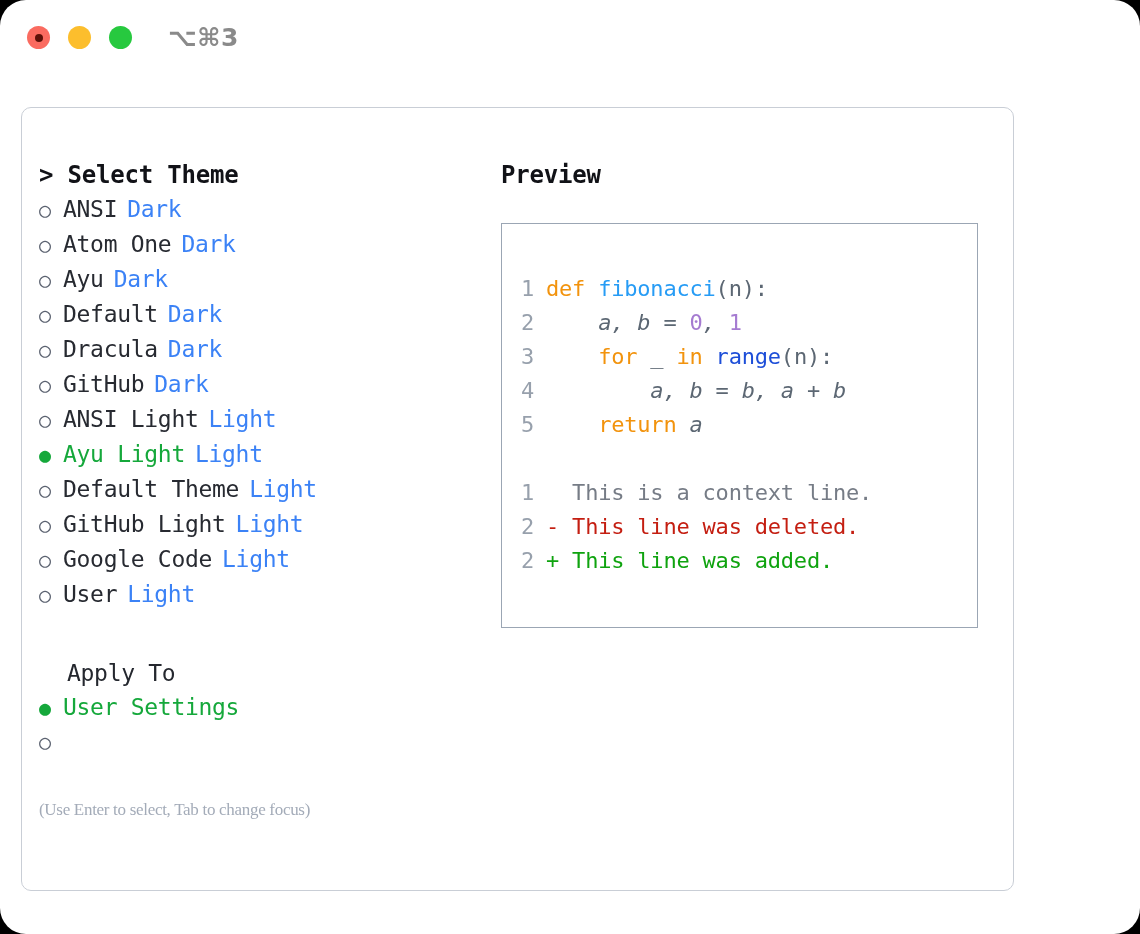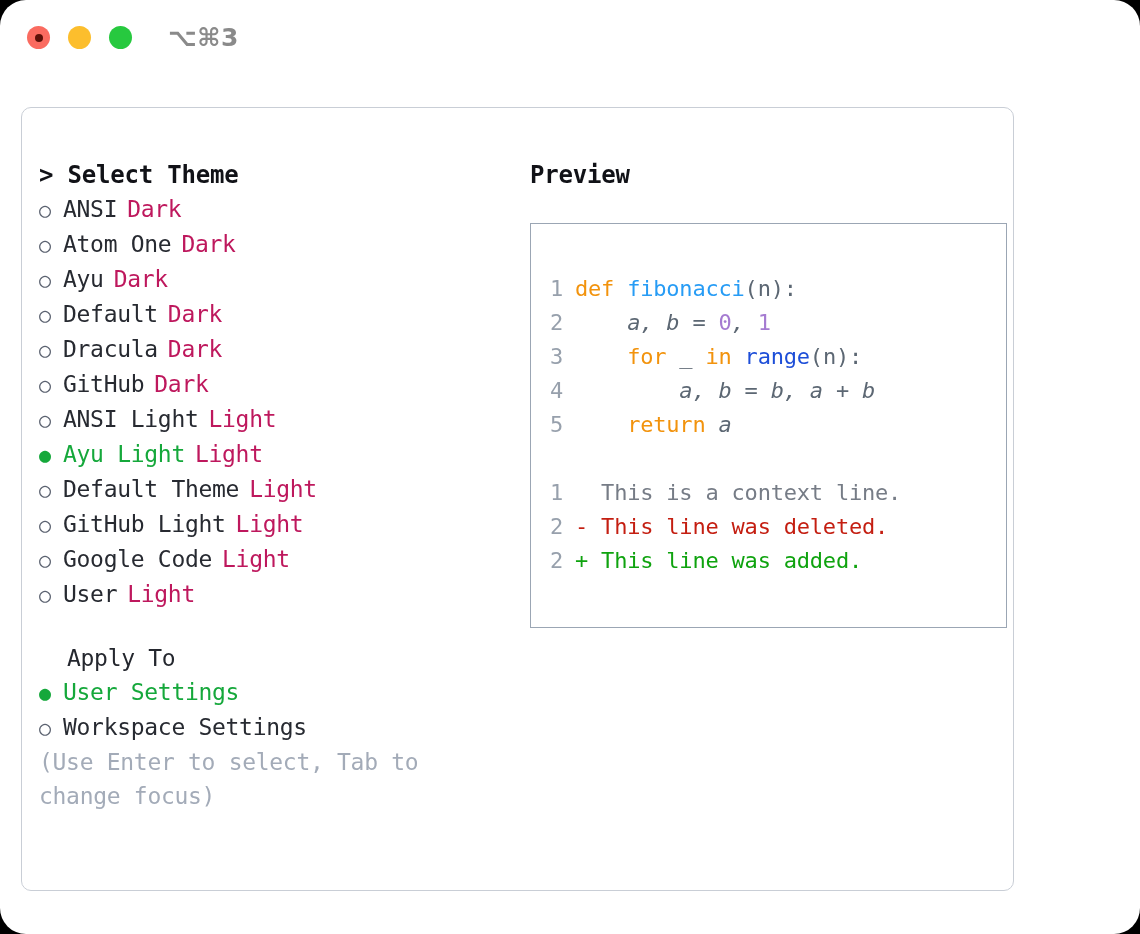--- a/index.html
+++ b/index.html
@@ -107,49 +107,50 @@
     width: 24px;
     flex: 0 0 24px;
     font-size: 20px;
     color: #5B6270;
     line-height: 34px;
   }
   .bullet.sel { color: #15A83B; }
   .row .label { color: #272A31; letter-spacing: -0.3px; }
   .row.selected .label { color: #15A83B; }
   .row .badge {
-    color: #be185d;
+    color: #3b82f6;
     letter-spacing: -0.3px;
     padding-left: 10px;
   }
 
   .apply-head {
-    margin-top: 29px;
+    margin-top: 44px;
     padding-left: 28px;
     font-size: 23px;
     color: #24272E;
     line-height: 34px;
     letter-spacing: -0.3px;
     white-space: pre;
   }
 
   .hint {
-    font-size: 23px;
+    margin-top: 34px;
+    font-size: 17px;
     color: #A3ABB8;
     line-height: 34px;
     letter-spacing: -0.3px;
     width: 400px;
+    font-family: Liberation Serif, serif;
   }
 
   
   .right {
     position: absolute;
     left: 479px; top: 50px;
     width: 500px;
-    margin-left: 29px;
   }
   .preview-title {
     font-size: 24px;
     font-weight: 700;
     color: #111217;
     line-height: 34px;
     letter-spacing: -0.2px;
   }
 
   .code-panel {
@@ -220,21 +221,21 @@
             <div class="row selected"><span class="bullet sel">●</span><span class="label">Ayu Light</span><span class="badge">Light</span></div>
             <div class="row"><span class="bullet">○</span><span class="label">Default Theme</span><span class="badge">Light</span></div>
             <div class="row"><span class="bullet">○</span><span class="label">GitHub Light</span><span class="badge">Light</span></div>
             <div class="row"><span class="bullet">○</span><span class="label">Google Code</span><span class="badge">Light</span></div>
             <div class="row"><span class="bullet">○</span><span class="label">User</span><span class="badge">Light</span></div>
           </div>
 
         <div class="apply-head">Apply To</div>
         <div class="list" id="apply-list">
             <div class="row selected"><span class="bullet sel">●</span><span class="label">User Settings</span></div>
-            <div class="row"><span class="bullet">○</span><span class="label">Workspace Settings</span></div>
+            <div class="row"><span class="bullet">○</span></div>
           </div>
 
         <div class="hint">(Use Enter to select, Tab to change focus)</div>
       </div>
 
       <div class="right">
         <div class="preview-title">Preview</div>
 
         <div class="code-panel">
           <div id="code-lines">

